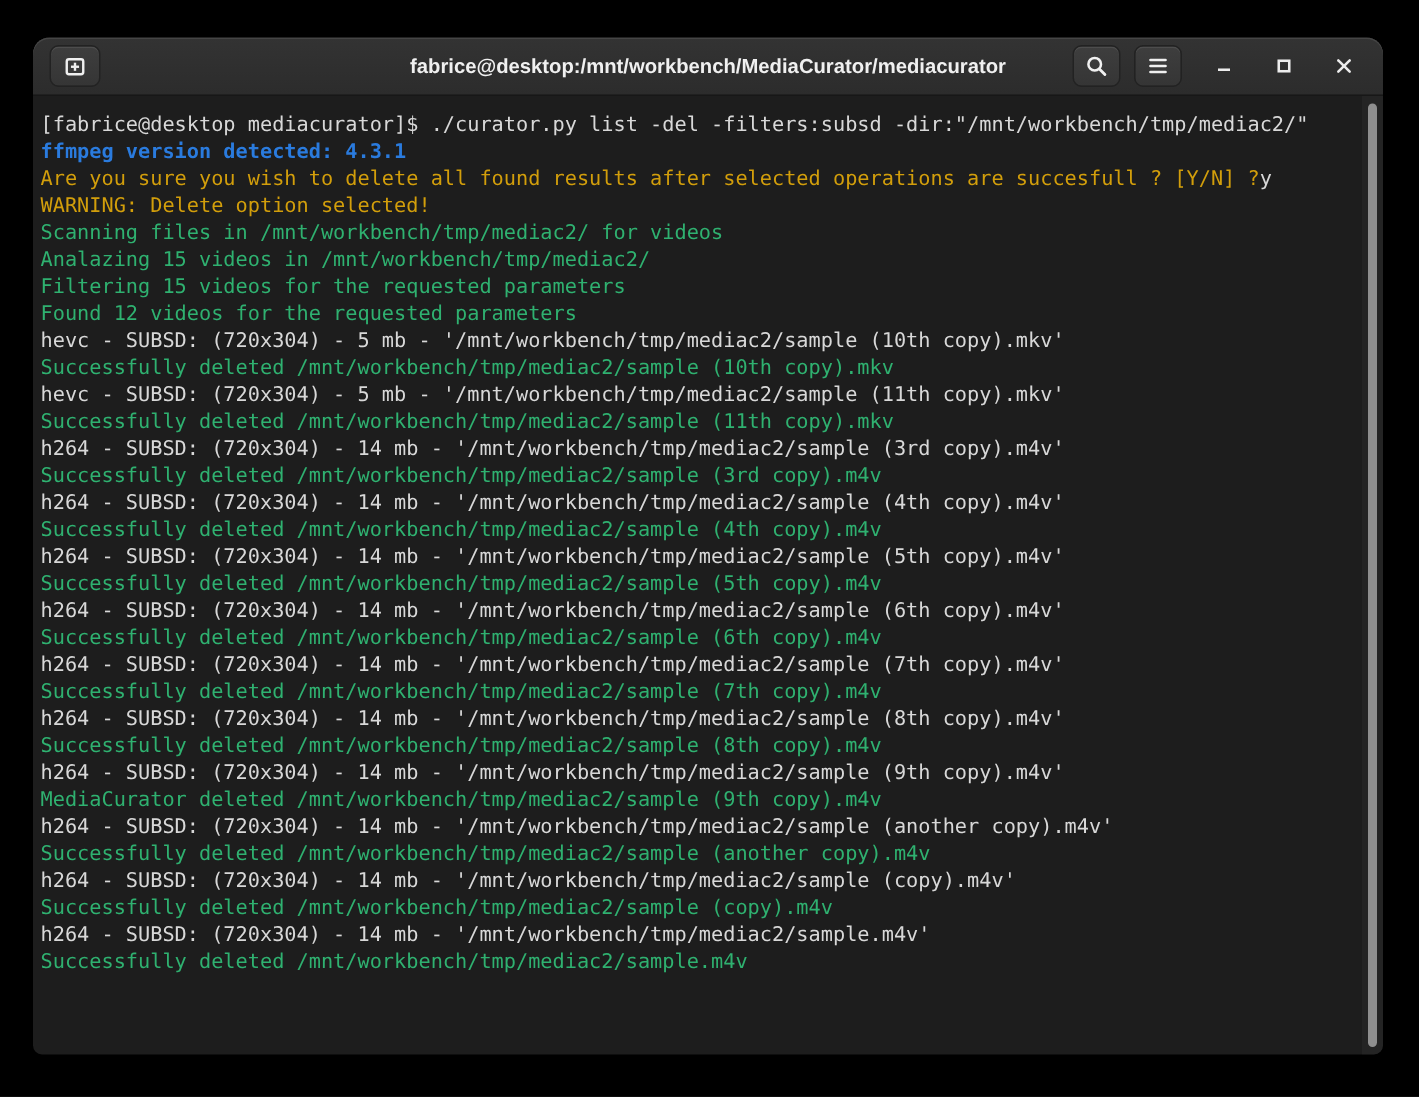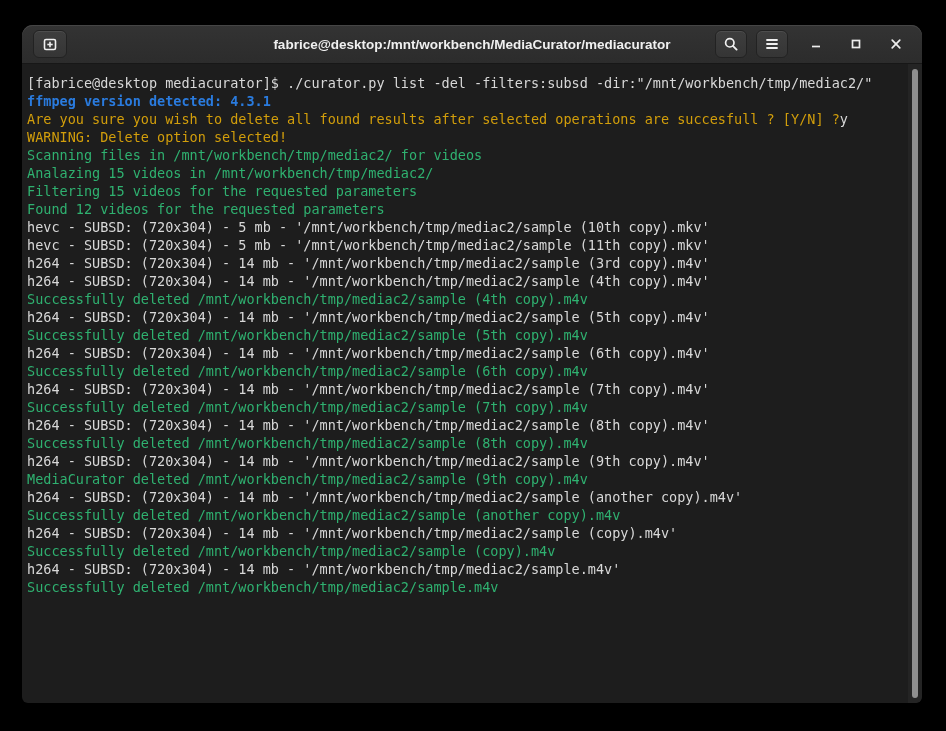--- a/index.html
+++ b/index.html
@@ -139,22 +139,25 @@
     <div>
         <div class="t-line"><span class="c-fg">[fabrice@desktop mediacurator]$ ./curator.py list -del -filters:subsd -dir:"/mnt/workbench/tmp/mediac2/"</span></div>
         <div class="t-line"><span class="c-blue">ffmpeg version detected: 4.3.1</span></div>
         <div class="t-line"><span class="c-yellow">Are you sure you wish to delete all found results after selected operations are succesfull ? [Y/N] ?</span><span class="c-fg">y</span></div>
         <div class="t-line"><span class="c-yellow">WARNING: Delete option selected!</span></div>
         <div class="t-line"><span class="c-green">Scanning files in /mnt/workbench/tmp/mediac2/ for videos</span></div>
         <div class="t-line"><span class="c-green">Analazing 15 videos in /mnt/workbench/tmp/mediac2/</span></div>
         <div class="t-line"><span class="c-green">Filtering 15 videos for the requested parameters</span></div>
         <div class="t-line"><span class="c-green">Found 12 videos for the requested parameters</span></div>
         <div class="t-line"><span class="c-fg">hevc - SUBSD: (720x304) - 5 mb - '/mnt/workbench/tmp/mediac2/sample (10th copy).mkv'</span></div>
+        <div class="t-line"><span class="c-green">Successfully deleted /mnt/workbench/tmp/mediac2/sample (10th copy).mkv</span></div>
         <div class="t-line"><span class="c-fg">hevc - SUBSD: (720x304) - 5 mb - '/mnt/workbench/tmp/mediac2/sample (11th copy).mkv'</span></div>
+        <div class="t-line"><span class="c-green">Successfully deleted /mnt/workbench/tmp/mediac2/sample (11th copy).mkv</span></div>
         <div class="t-line"><span class="c-fg">h264 - SUBSD: (720x304) - 14 mb - '/mnt/workbench/tmp/mediac2/sample (3rd copy).m4v'</span></div>
+        <div class="t-line"><span class="c-green">Successfully deleted /mnt/workbench/tmp/mediac2/sample (3rd copy).m4v</span></div>
         <div class="t-line"><span class="c-fg">h264 - SUBSD: (720x304) - 14 mb - '/mnt/workbench/tmp/mediac2/sample (4th copy).m4v'</span></div>
         <div class="t-line"><span class="c-green">Successfully deleted /mnt/workbench/tmp/mediac2/sample (4th copy).m4v</span></div>
         <div class="t-line"><span class="c-fg">h264 - SUBSD: (720x304) - 14 mb - '/mnt/workbench/tmp/mediac2/sample (5th copy).m4v'</span></div>
         <div class="t-line"><span class="c-green">Successfully deleted /mnt/workbench/tmp/mediac2/sample (5th copy).m4v</span></div>
         <div class="t-line"><span class="c-fg">h264 - SUBSD: (720x304) - 14 mb - '/mnt/workbench/tmp/mediac2/sample (6th copy).m4v'</span></div>
         <div class="t-line"><span class="c-green">Successfully deleted /mnt/workbench/tmp/mediac2/sample (6th copy).m4v</span></div>
         <div class="t-line"><span class="c-fg">h264 - SUBSD: (720x304) - 14 mb - '/mnt/workbench/tmp/mediac2/sample (7th copy).m4v'</span></div>
         <div class="t-line"><span class="c-green">Successfully deleted /mnt/workbench/tmp/mediac2/sample (7th copy).m4v</span></div>
         <div class="t-line"><span class="c-fg">h264 - SUBSD: (720x304) - 14 mb - '/mnt/workbench/tmp/mediac2/sample (8th copy).m4v'</span></div>
         <div class="t-line"><span class="c-green">Successfully deleted /mnt/workbench/tmp/mediac2/sample (8th copy).m4v</span></div>

